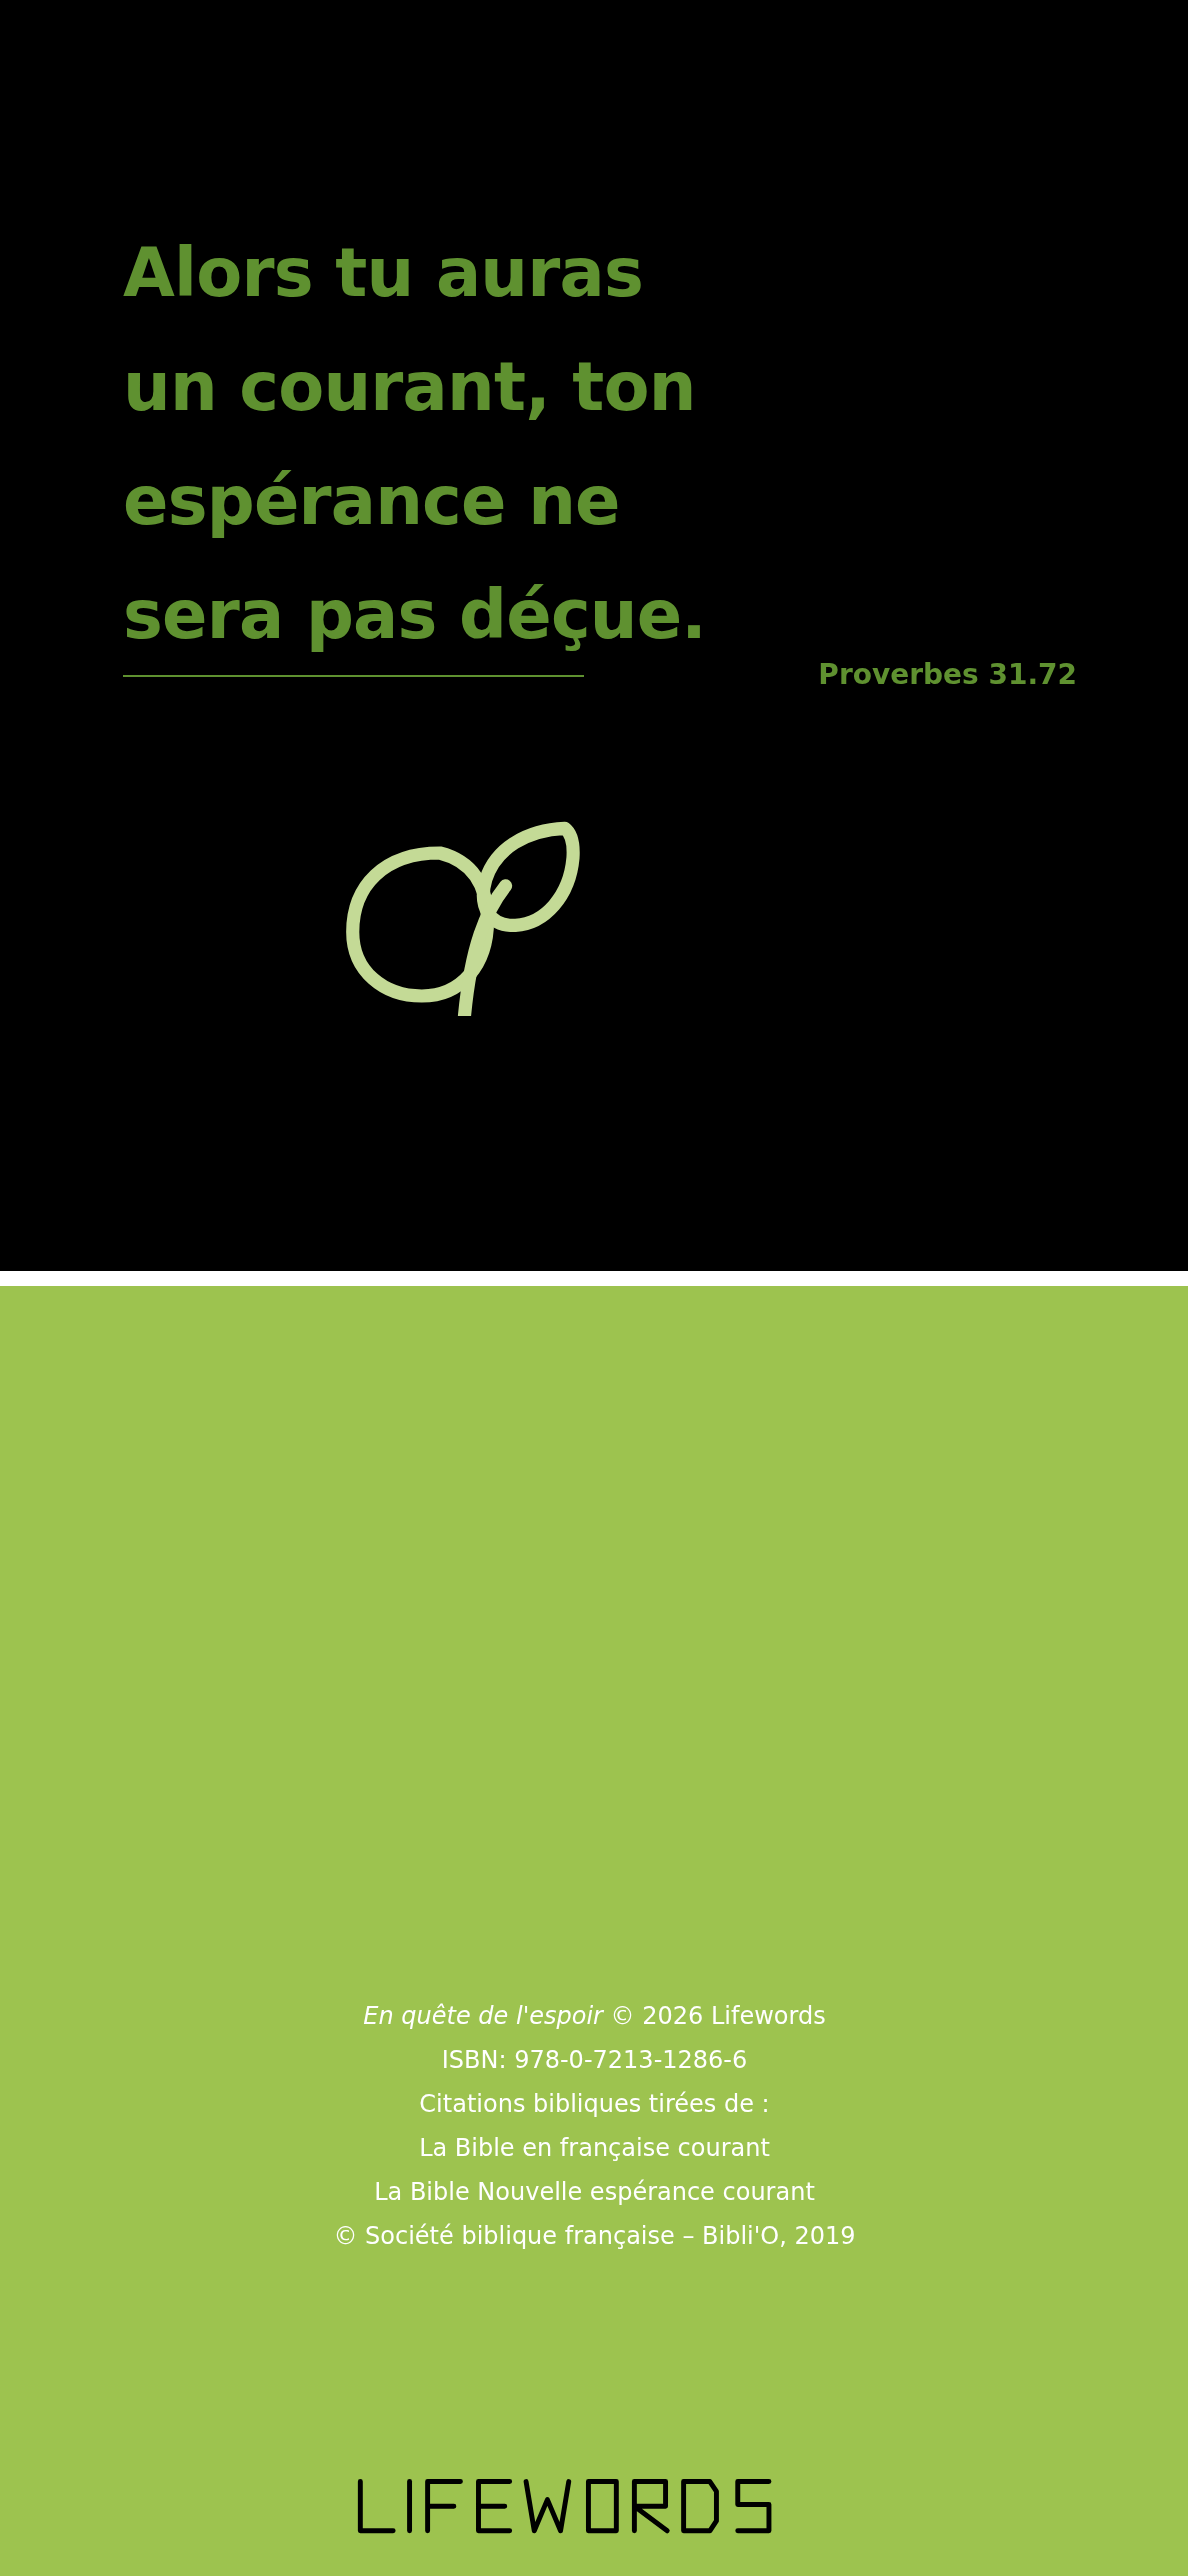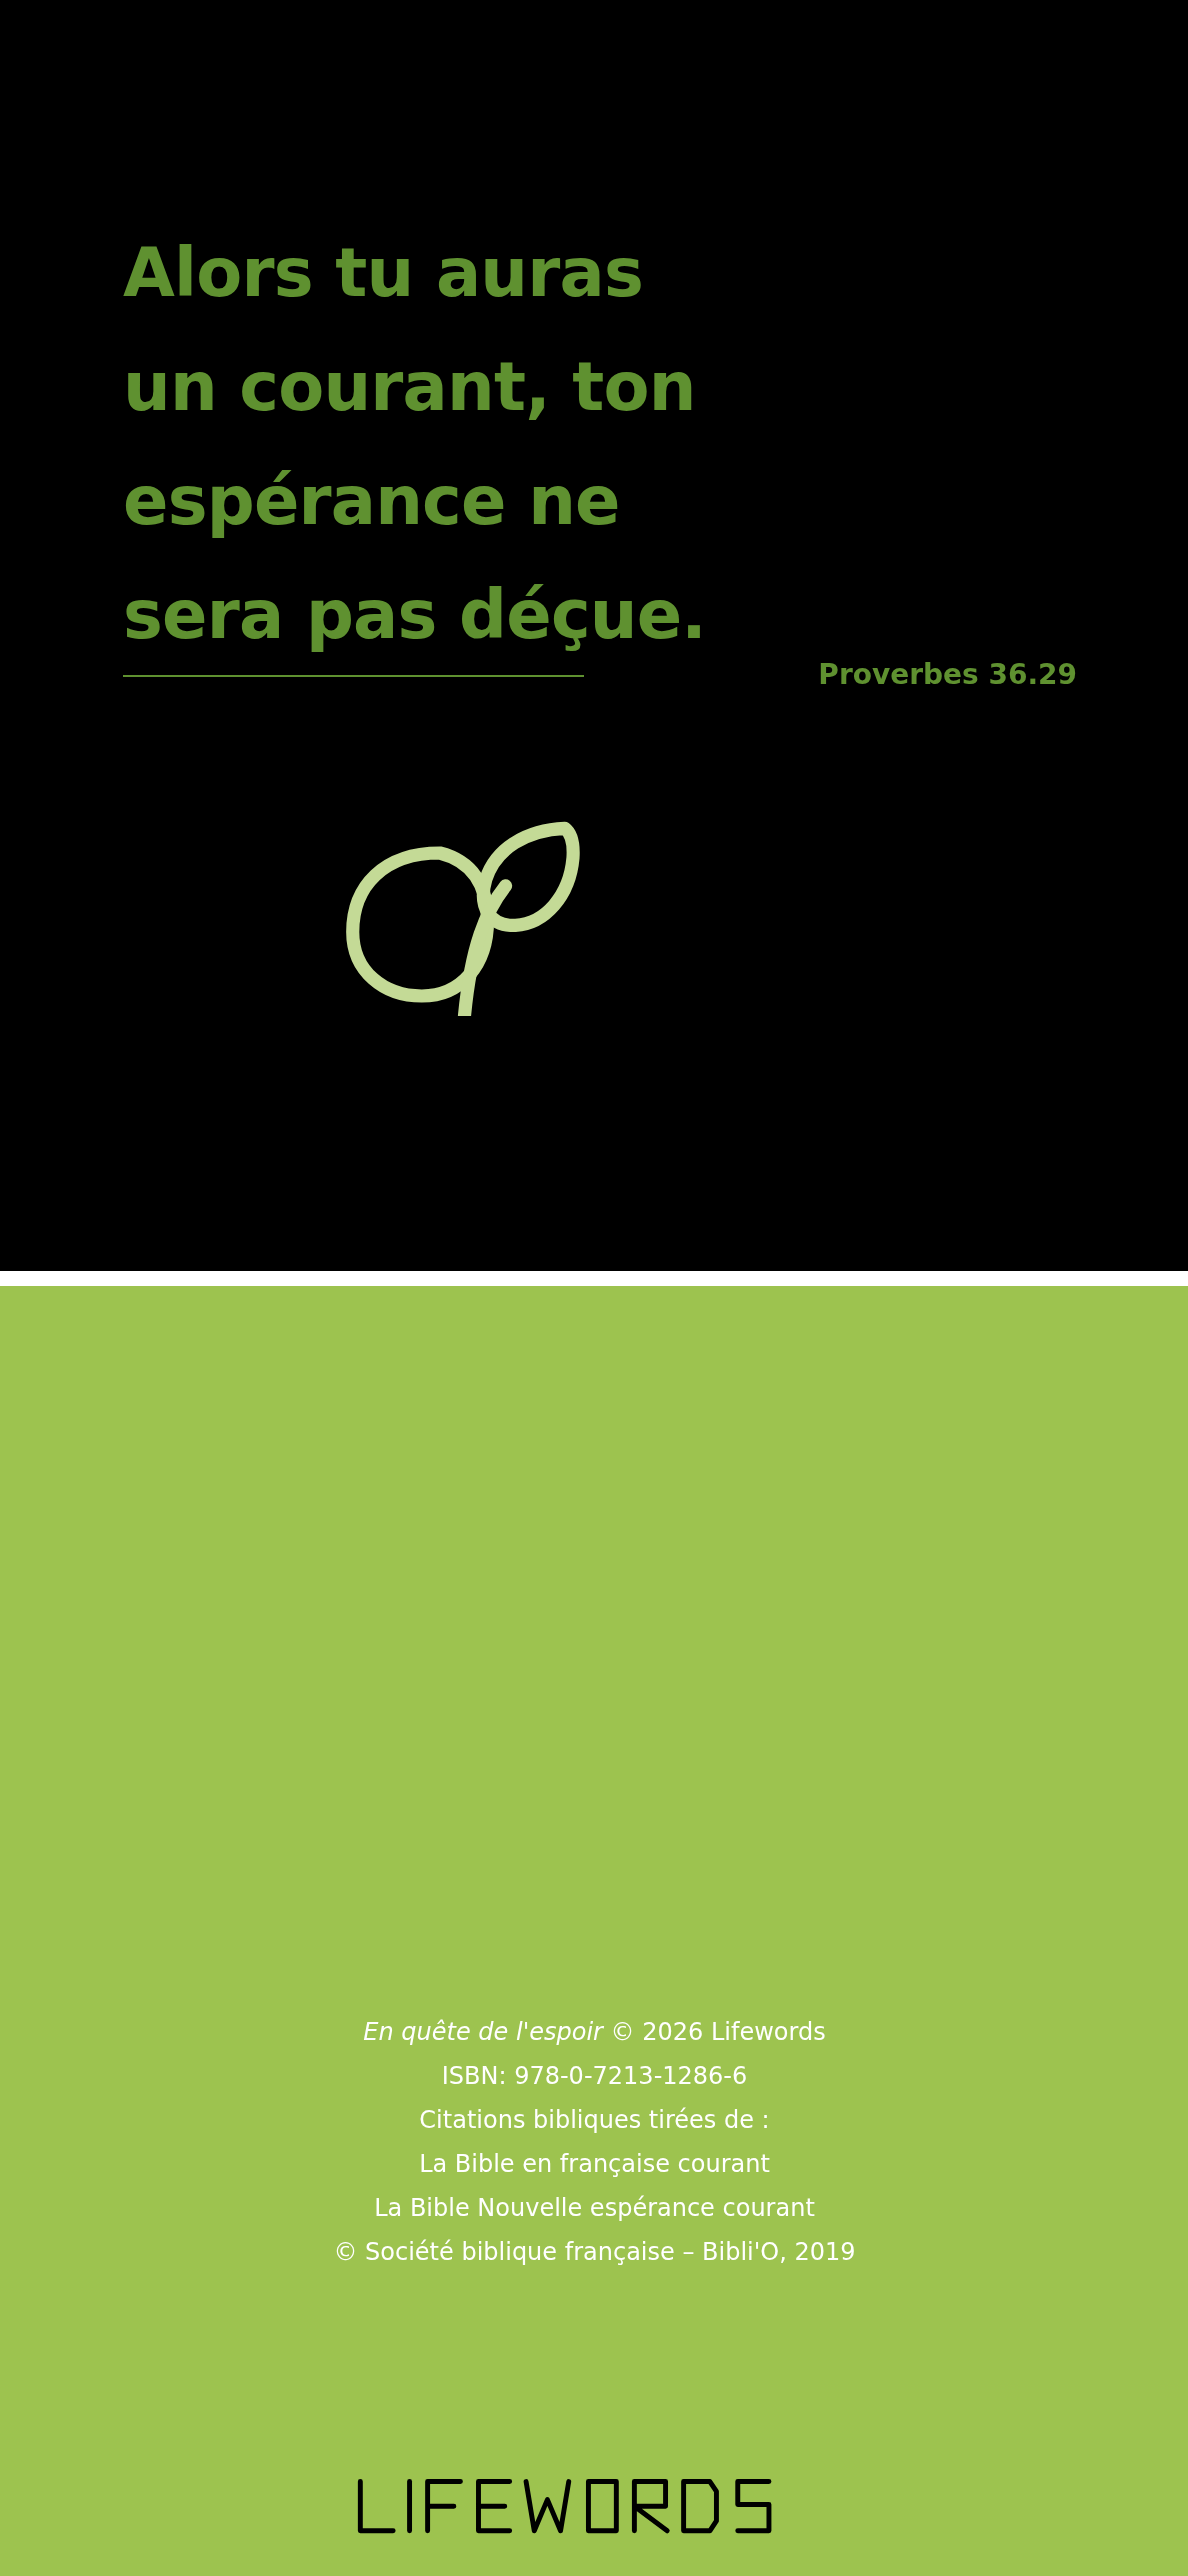--- a/index.html
+++ b/index.html
@@ -93,21 +93,21 @@
     left: 0;
     top: 1286px;
     width: 1189px;
     height: 1290px;
     background: #9dc34f;
   }
 
   .credits {
     position: absolute;
     left: 0;
-    top: 724px;
+    top: 708px;
     width: 1189px;
     text-align: center;
     color: #ffffff;
     font-family: "DejaVu Sans", sans-serif;
     font-size: 24px;
     line-height: 44px;
   }
   .credits .ital { font-style: italic; }
   .credits .group { margin-top: 0; }
   .credits .group2 { }
@@ -132,21 +132,21 @@
 
   <div class="verse-block">
     <div class="verse-line">Alors tu auras</div>
     <div class="verse-line">un courant, ton</div>
     <div class="verse-line">espérance ne</div>
     <div class="verse-line">sera pas déçue.</div>
   </div>
 
   <div class="attrib-row">
     <div class="attrib-rule"></div>
-    <div class="attrib-text">Proverbes 36.29</div>
+    <div class="attrib-text">Proverbes 31.72</div>
   </div>
 
   <div class="leaf-mark">
     <svg width="263" height="206" viewBox="0 0 320 250" fill="none" xmlns="http://www.w3.org/2000/svg">
 
       <path d="M130 52 C62 52 24 92 24 148 C24 196 62 226 108 226 C156 226 188 188 188 134 C188 92 170 62 130 52 Z" stroke="#c4da96" stroke-width="16" fill="none" stroke-linejoin="round"></path>
 
       <path d="M282 22 C236 24 198 46 186 84 C176 118 192 142 222 140 C258 138 288 104 292 58 C293 42 290 28 282 22 Z" stroke="#c4da96" stroke-width="16" fill="none" stroke-linejoin="round"></path>
 
       <path d="M210 92 C186 122 168 166 160 250" stroke="#c4da96" stroke-width="16" fill="none" stroke-linecap="round"></path>

